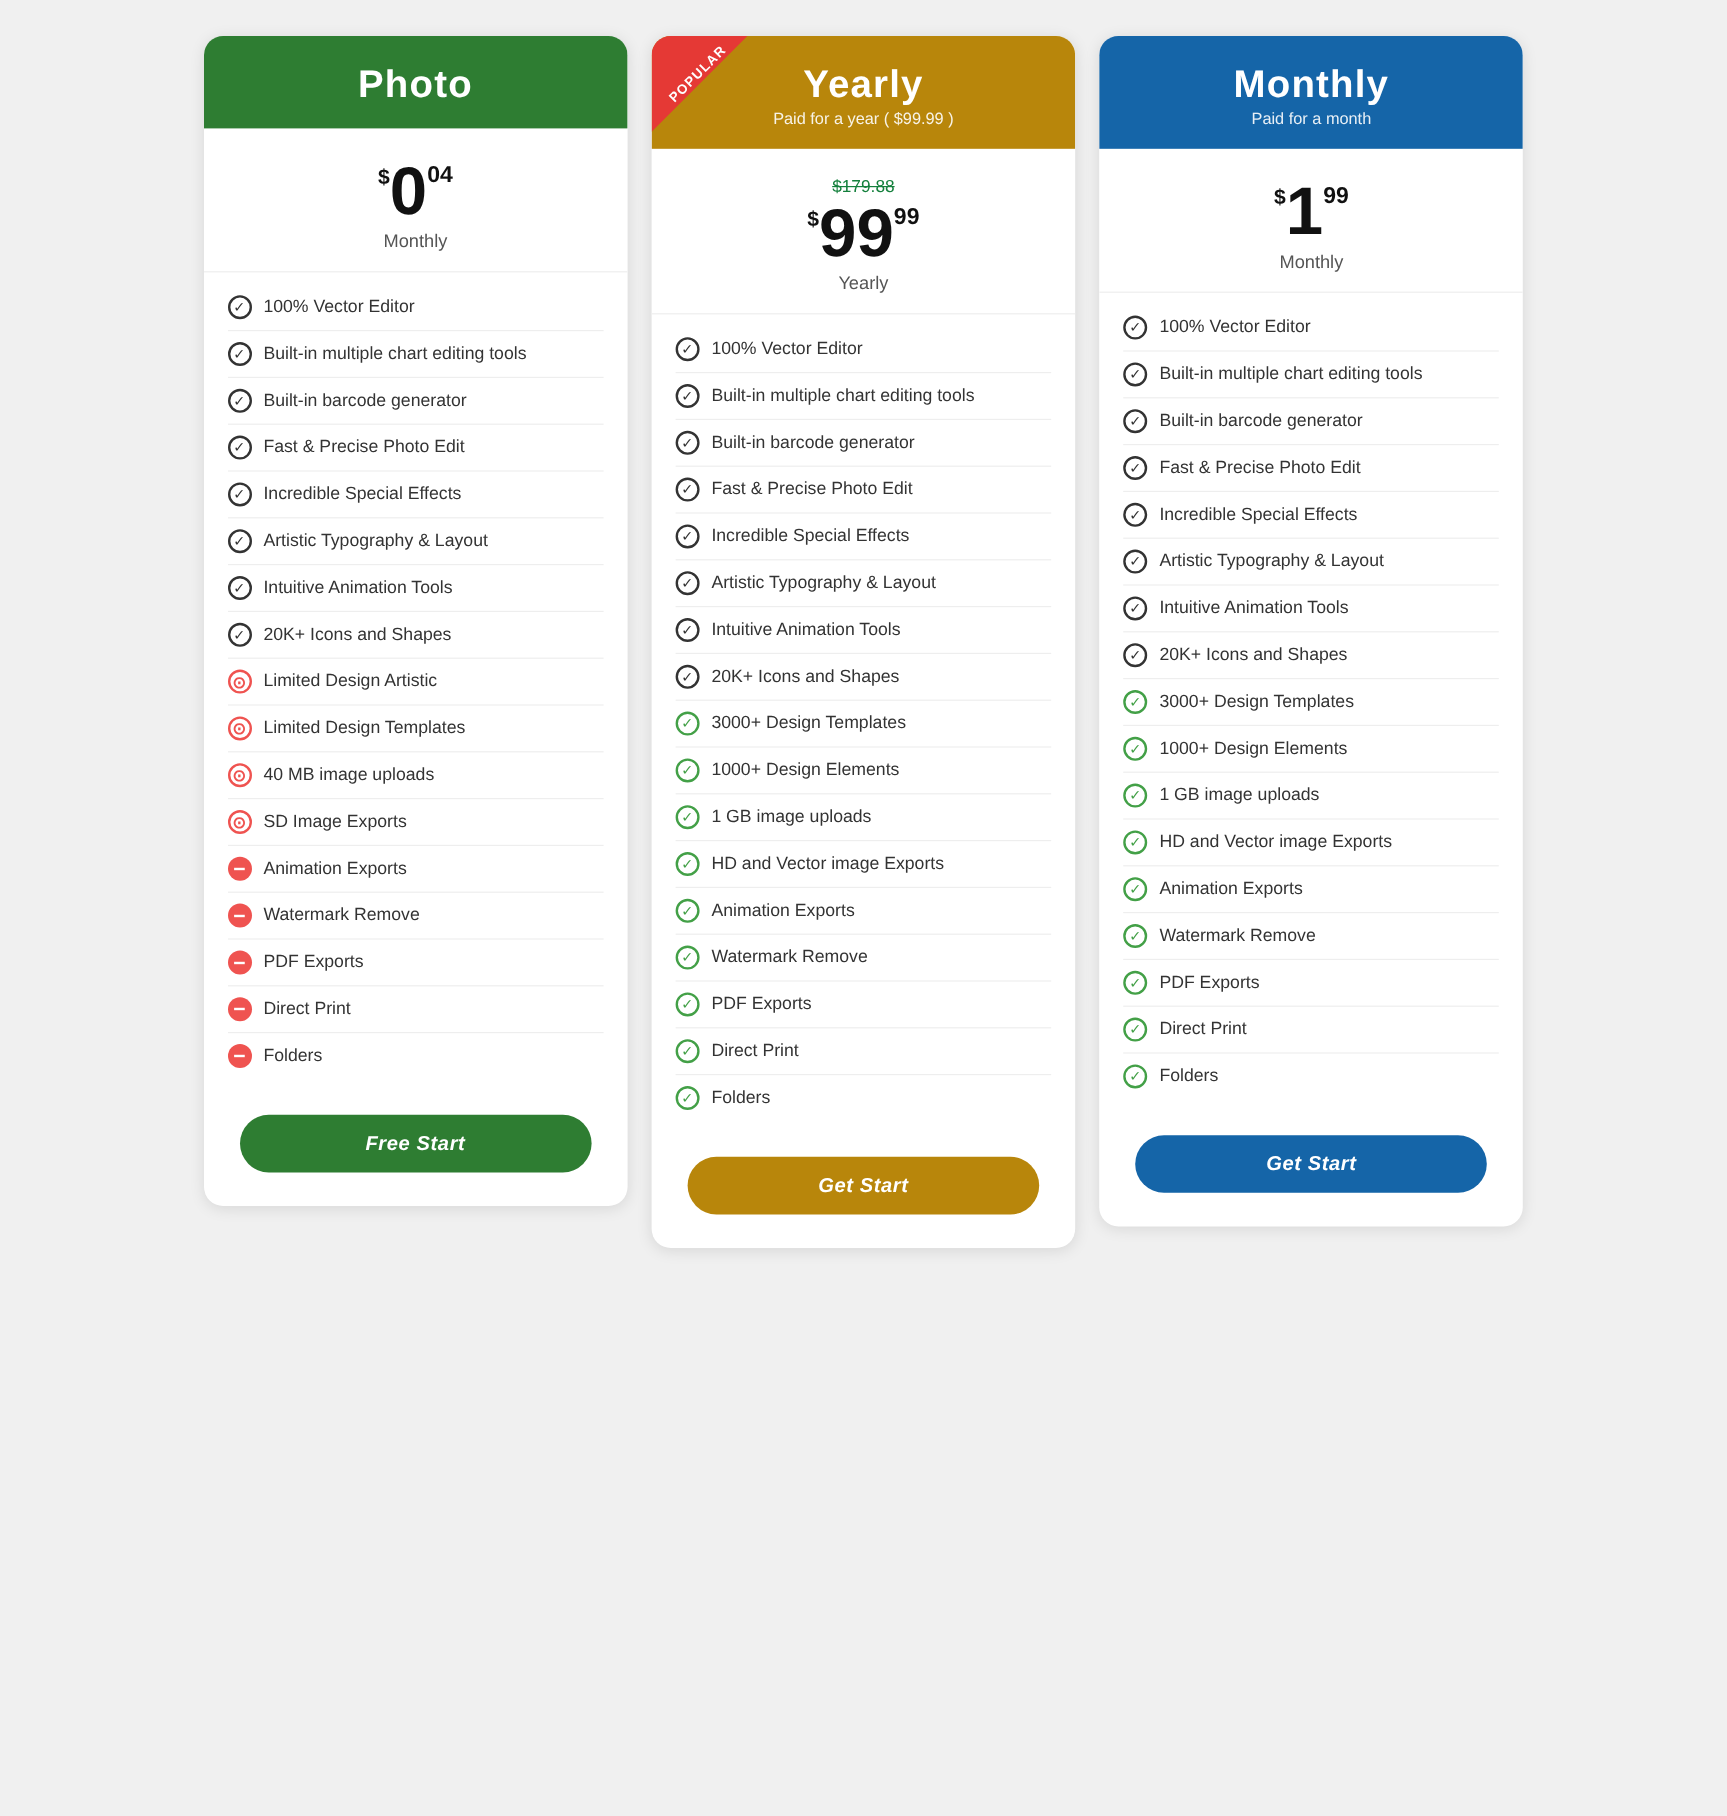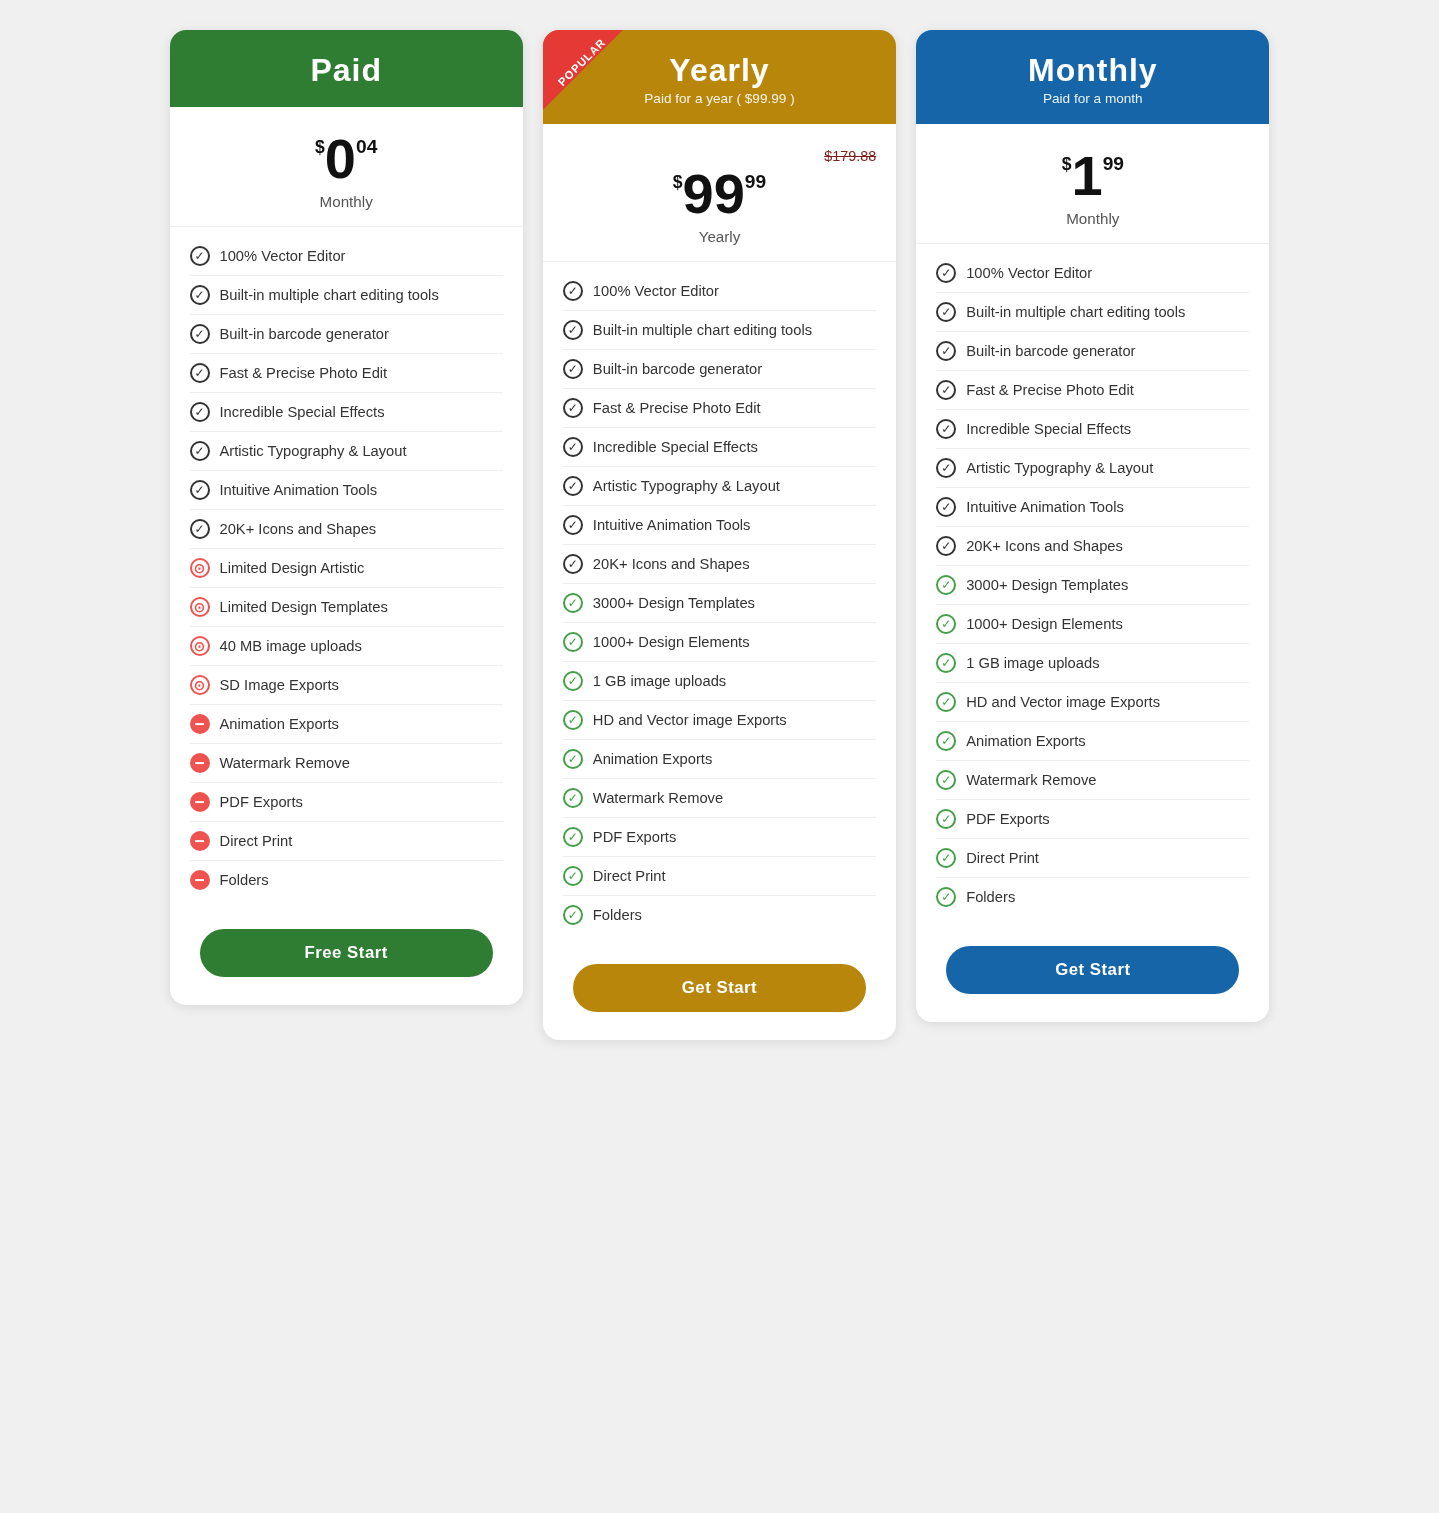--- a/index.html
+++ b/index.html
@@ -101,24 +101,23 @@
       color: #111;
       margin-top: 6px;
     }
     .price-period {
       font-size: 0.95rem;
       color: #555;
       margin-top: 6px;
     }
     .price-original {
       font-size: 0.9rem;
-      color: #7f1d1d;
+      color: #15803d;
       text-decoration: line-through;
       margin-bottom: 2px;
-      text-align: right;
     }
     .features-list {
       list-style: none;
       padding: 10px 20px;
       flex: 1;
     }
     .features-list li {
       display: flex;
       align-items: center;
       padding: 9px 0;
@@ -187,32 +186,33 @@
     .cta-button {
       width: 100%;
       padding: 14px 0;
       border: none;
       border-radius: 30px;
       font-size: 1.05rem;
       font-weight: bold;
       cursor: pointer;
       color: #fff;
       letter-spacing: 0.5px;
+      font-style: italic;
     }
     .cta-button.free { background: #2e7d32; }
     .cta-button.yearly { background: #b8860b; }
     .cta-button.monthly { background: #1565a8; }
   </style>
 </head>
 <body>
 
 <div class="pricing-container">
 <div class="plan-card">
       <div class="plan-header free">
-        <h2>Paid</h2>
+        <h2>Photo</h2>
       </div>
       <div class="price-section">
         <div class="price-row">
           <span class="price-dollar">$</span>
           <span class="price-main">0</span>
           <span class="price-cents">04</span>
         </div>
         <div class="price-period">Monthly</div>
       </div>
       <ul class="features-list">

